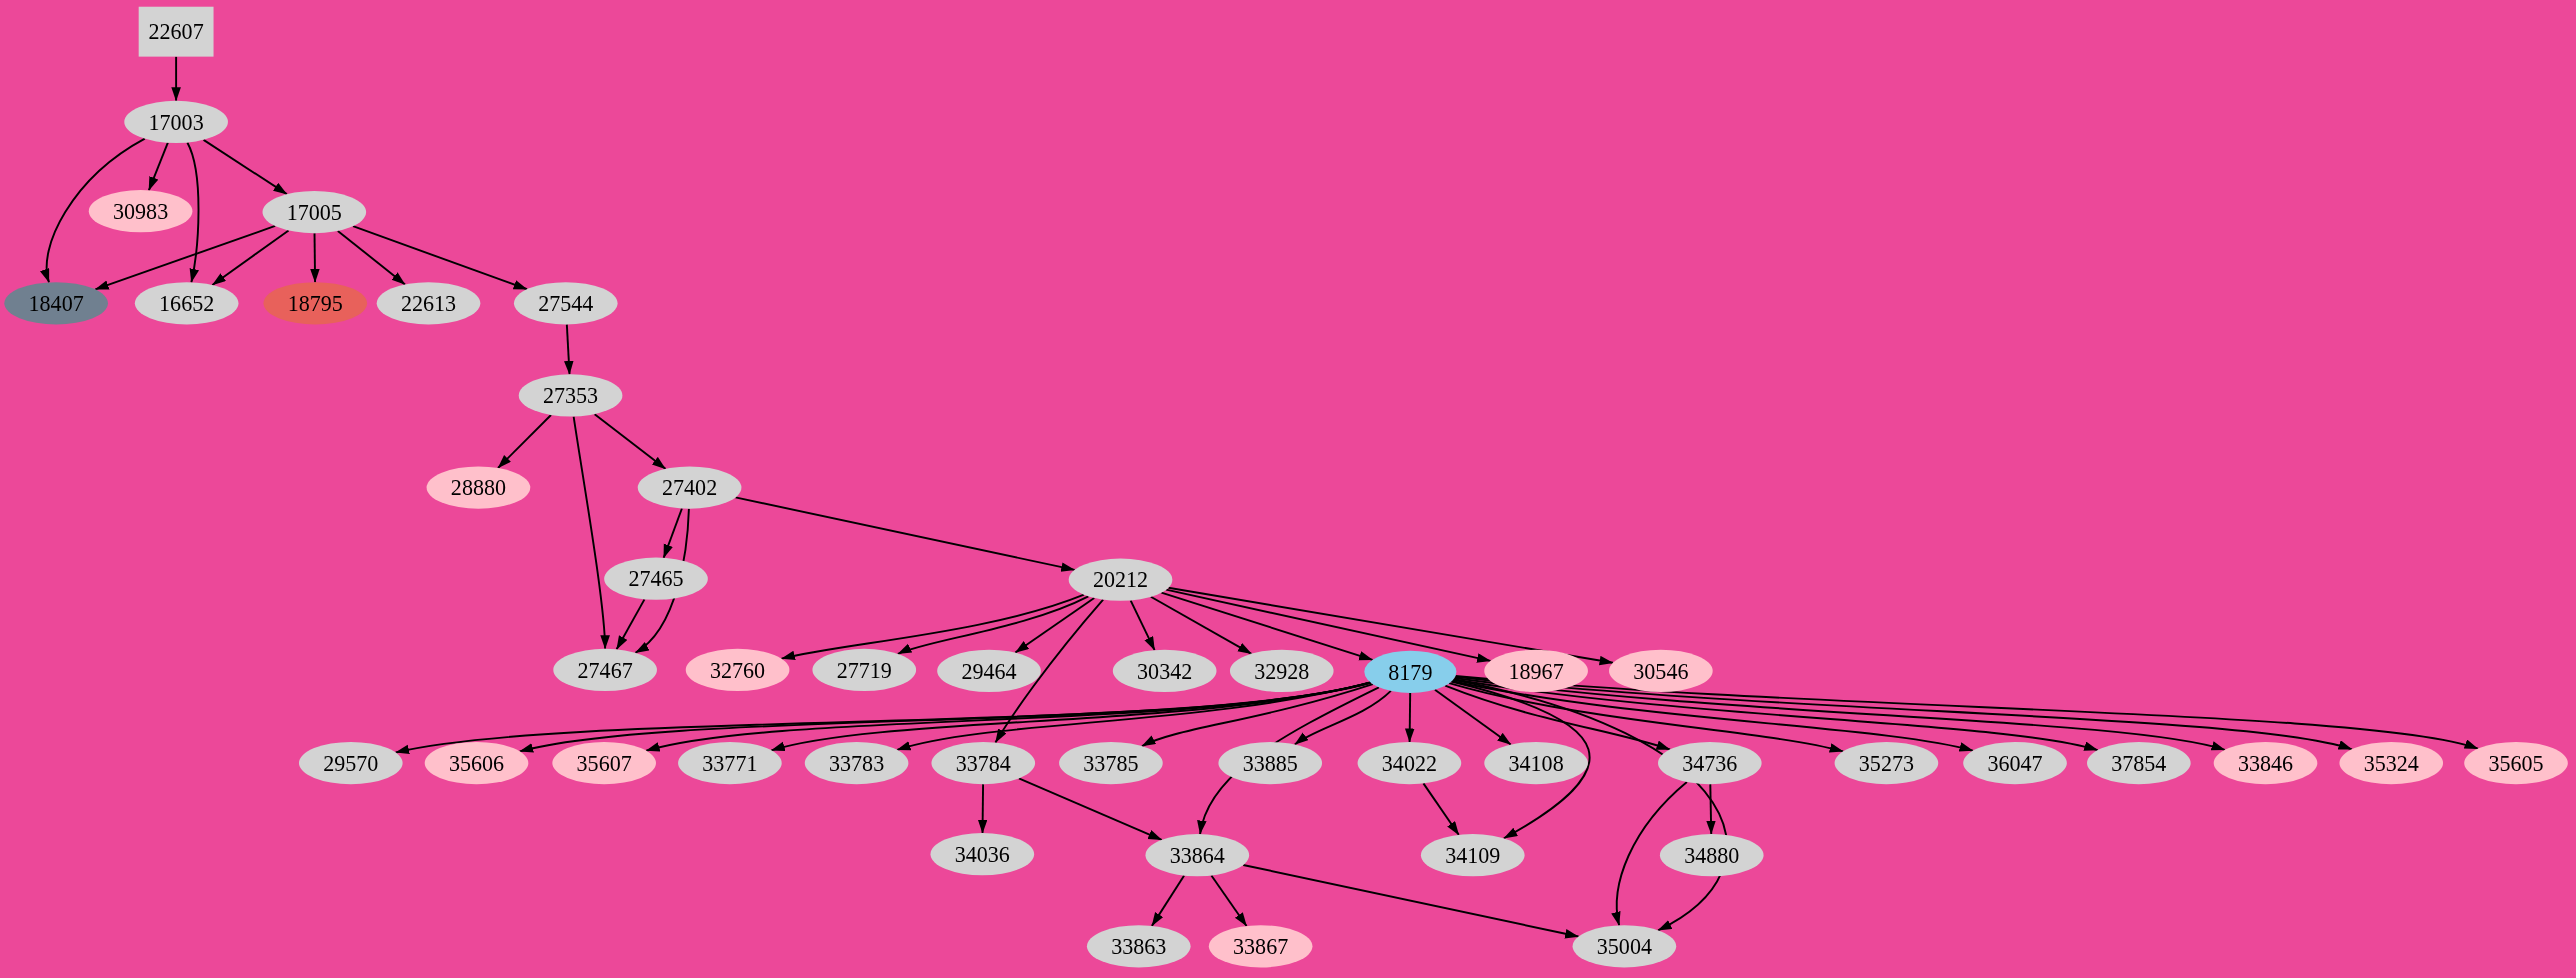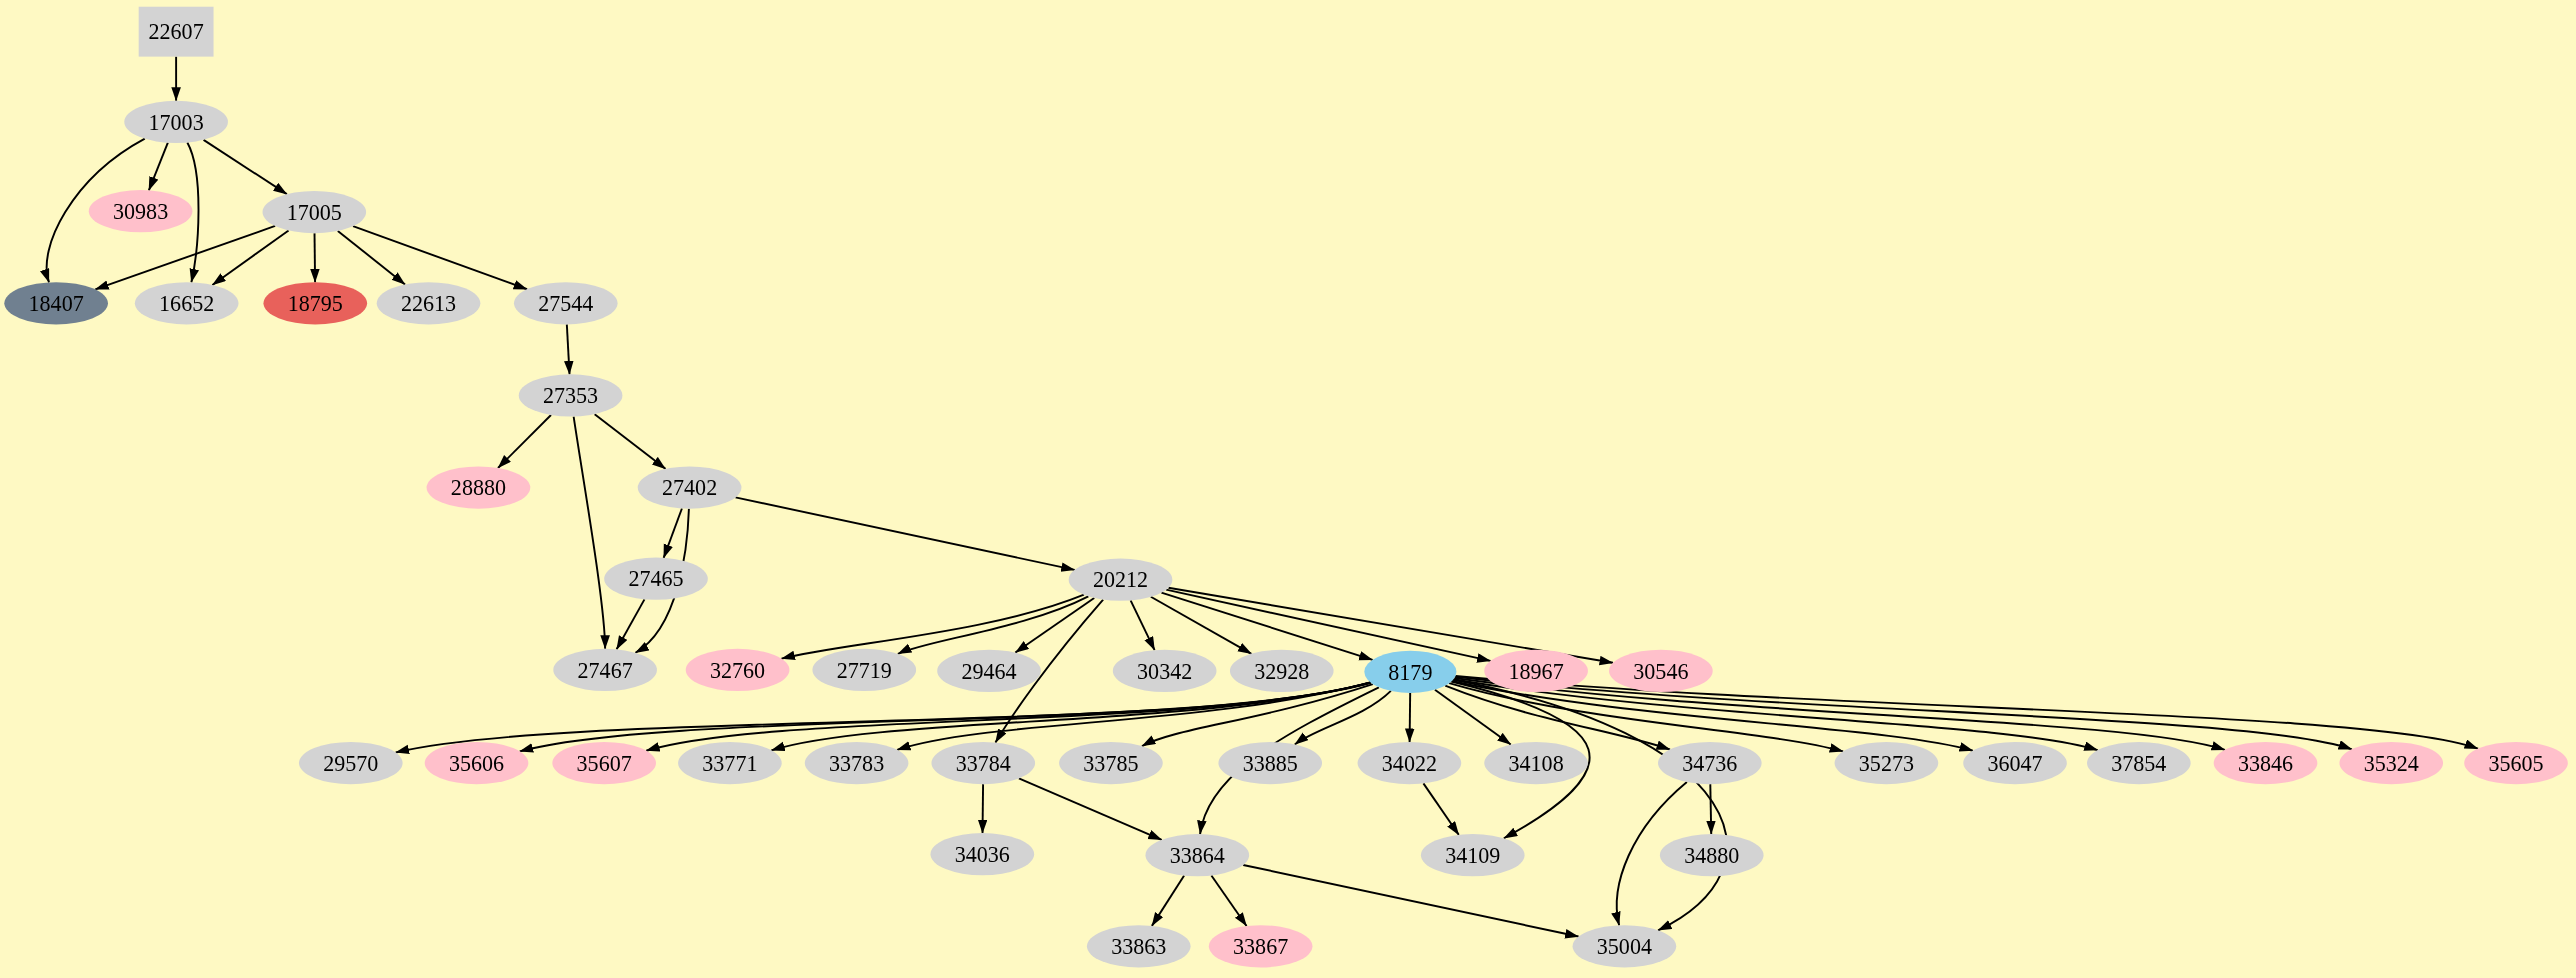--- a/index.html
+++ b/index.html
@@ -1,16 +1,16 @@
 <!DOCTYPE html>
 <html><head>
 <meta charset="utf-8">
 <style>
   html,body{margin:0;padding:0;background:#ffffff;}
-  #stage{position:relative;width:2576px;height:978px;background:#fef9c3;overflow:hidden;}
+  #stage{position:relative;width:2576px;height:978px;background:#ec4899;overflow:hidden;}
   svg{display:block;}
   .node-label{
     font-family:"Liberation Serif", "DejaVu Serif", serif;
     font-size:23px;
     fill:#000000;
     text-anchor:middle;
     user-select:none;
   }
   .edge{fill:none;stroke:#000000;stroke-width:2px;}
   .node-shape{stroke:none;}

